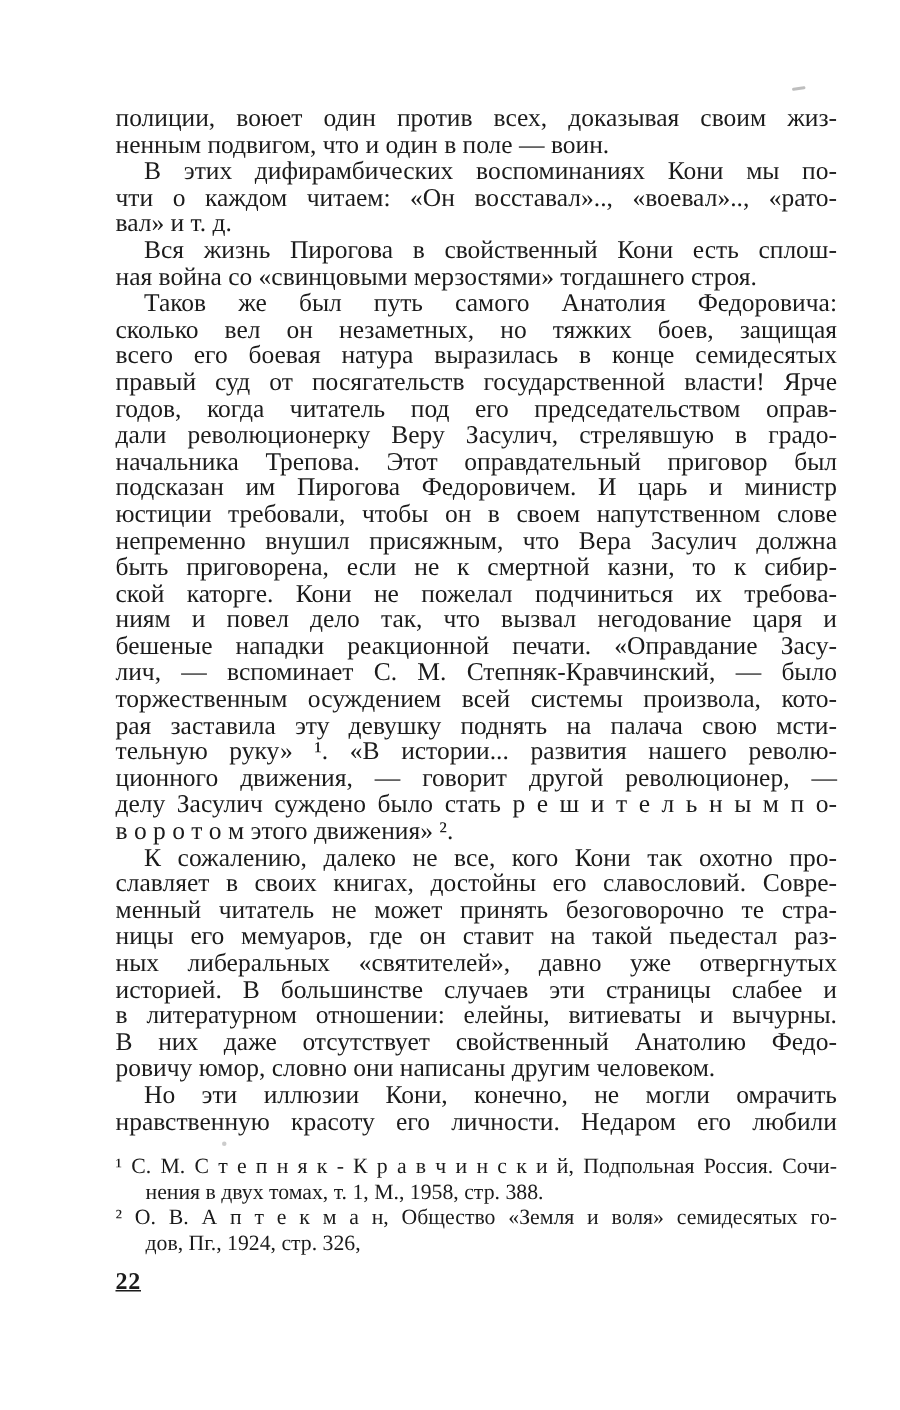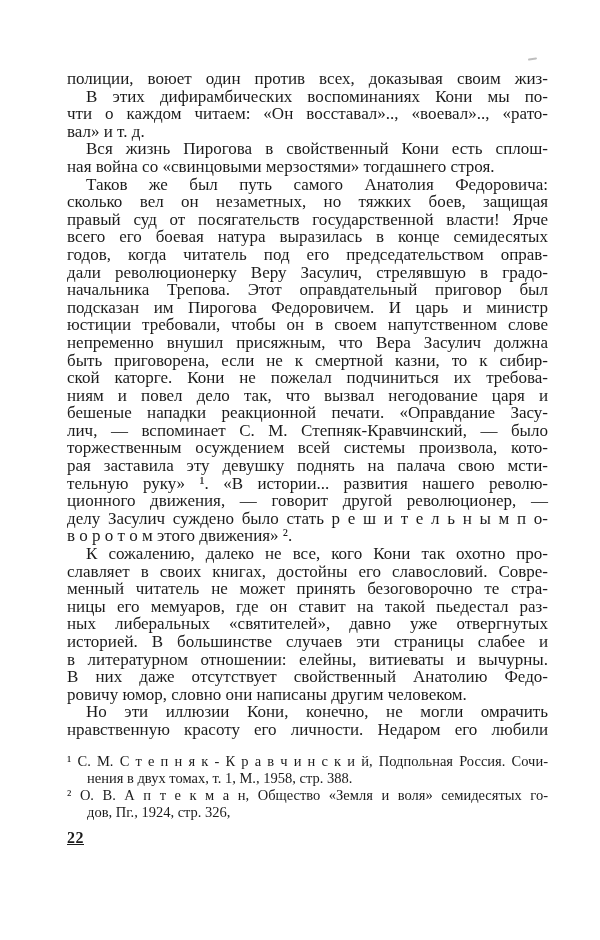--- a/index.html
+++ b/index.html
@@ -10,21 +10,21 @@
   body {
     width: 600px;
     height: 940px;
     overflow: hidden;
     position: relative;
     font-family: "Liberation Serif", "DejaVu Serif", serif;
     color: #1b1b1b;
   }
   .page {
     position: absolute;
-    left: 67px;
+    left: 77px;
     top: 70px;
     width: 481px;
   }
   .main-text .line {
     font-size: 17px;
     line-height: 17.6px;
     text-align: justify;
     text-align-last: justify;
     white-space: normal;
   }
@@ -68,29 +68,30 @@
     opacity: 0.35;
     border-radius: 50%;
   }
 </style>
 </head>
 <body>
 
 <div class="page">
   <div class="main-text">
       <div class="line">полиции, воюет один против всех, доказывая своим жиз-</div>
+      <div class="line end">ненным подвигом, что и один в поле — воин.</div>
       <div class="line indent">В этих дифирамбических воспоминаниях Кони мы по-</div>
       <div class="line">чти о каждом читаем: «Он восставал».., «воевал».., «рато-</div>
       <div class="line end">вал» и т. д.</div>
       <div class="line indent">Вся жизнь Пирогова в свойственный Кони есть сплош-</div>
       <div class="line end">ная война со «свинцовыми мерзостями» тогдашнего строя.</div>
       <div class="line indent">Таков же был путь самого Анатолия Федоровича:</div>
       <div class="line">сколько вел он незаметных, но тяжких боев, защищая</div>
+      <div class="line">всего его боевая натура выразилась в конце семидесятых</div>
       <div class="line">правый суд от посягательств государственной власти! Ярче</div>
-      <div class="line">всего его боевая натура выразилась в конце семидесятых</div>
       <div class="line">годов, когда читатель под его председательством оправ-</div>
       <div class="line">дали революционерку Веру Засулич, стрелявшую в градо-</div>
       <div class="line">начальника Трепова. Этот оправдательный приговор был</div>
       <div class="line">подсказан им Пирогова Федоровичем. И царь и министр</div>
       <div class="line">юстиции требовали, чтобы он в своем напутственном слове</div>
       <div class="line">непременно внушил присяжным, что Вера Засулич должна</div>
       <div class="line">быть приговорена, если не к смертной казни, то к сибир-</div>
       <div class="line">ской каторге. Кони не пожелал подчиниться их требова-</div>
       <div class="line">ниям и повел дело так, что вызвал негодование царя и</div>
       <div class="line">бешеные нападки реакционной печати. «Оправдание Засу-</div>

